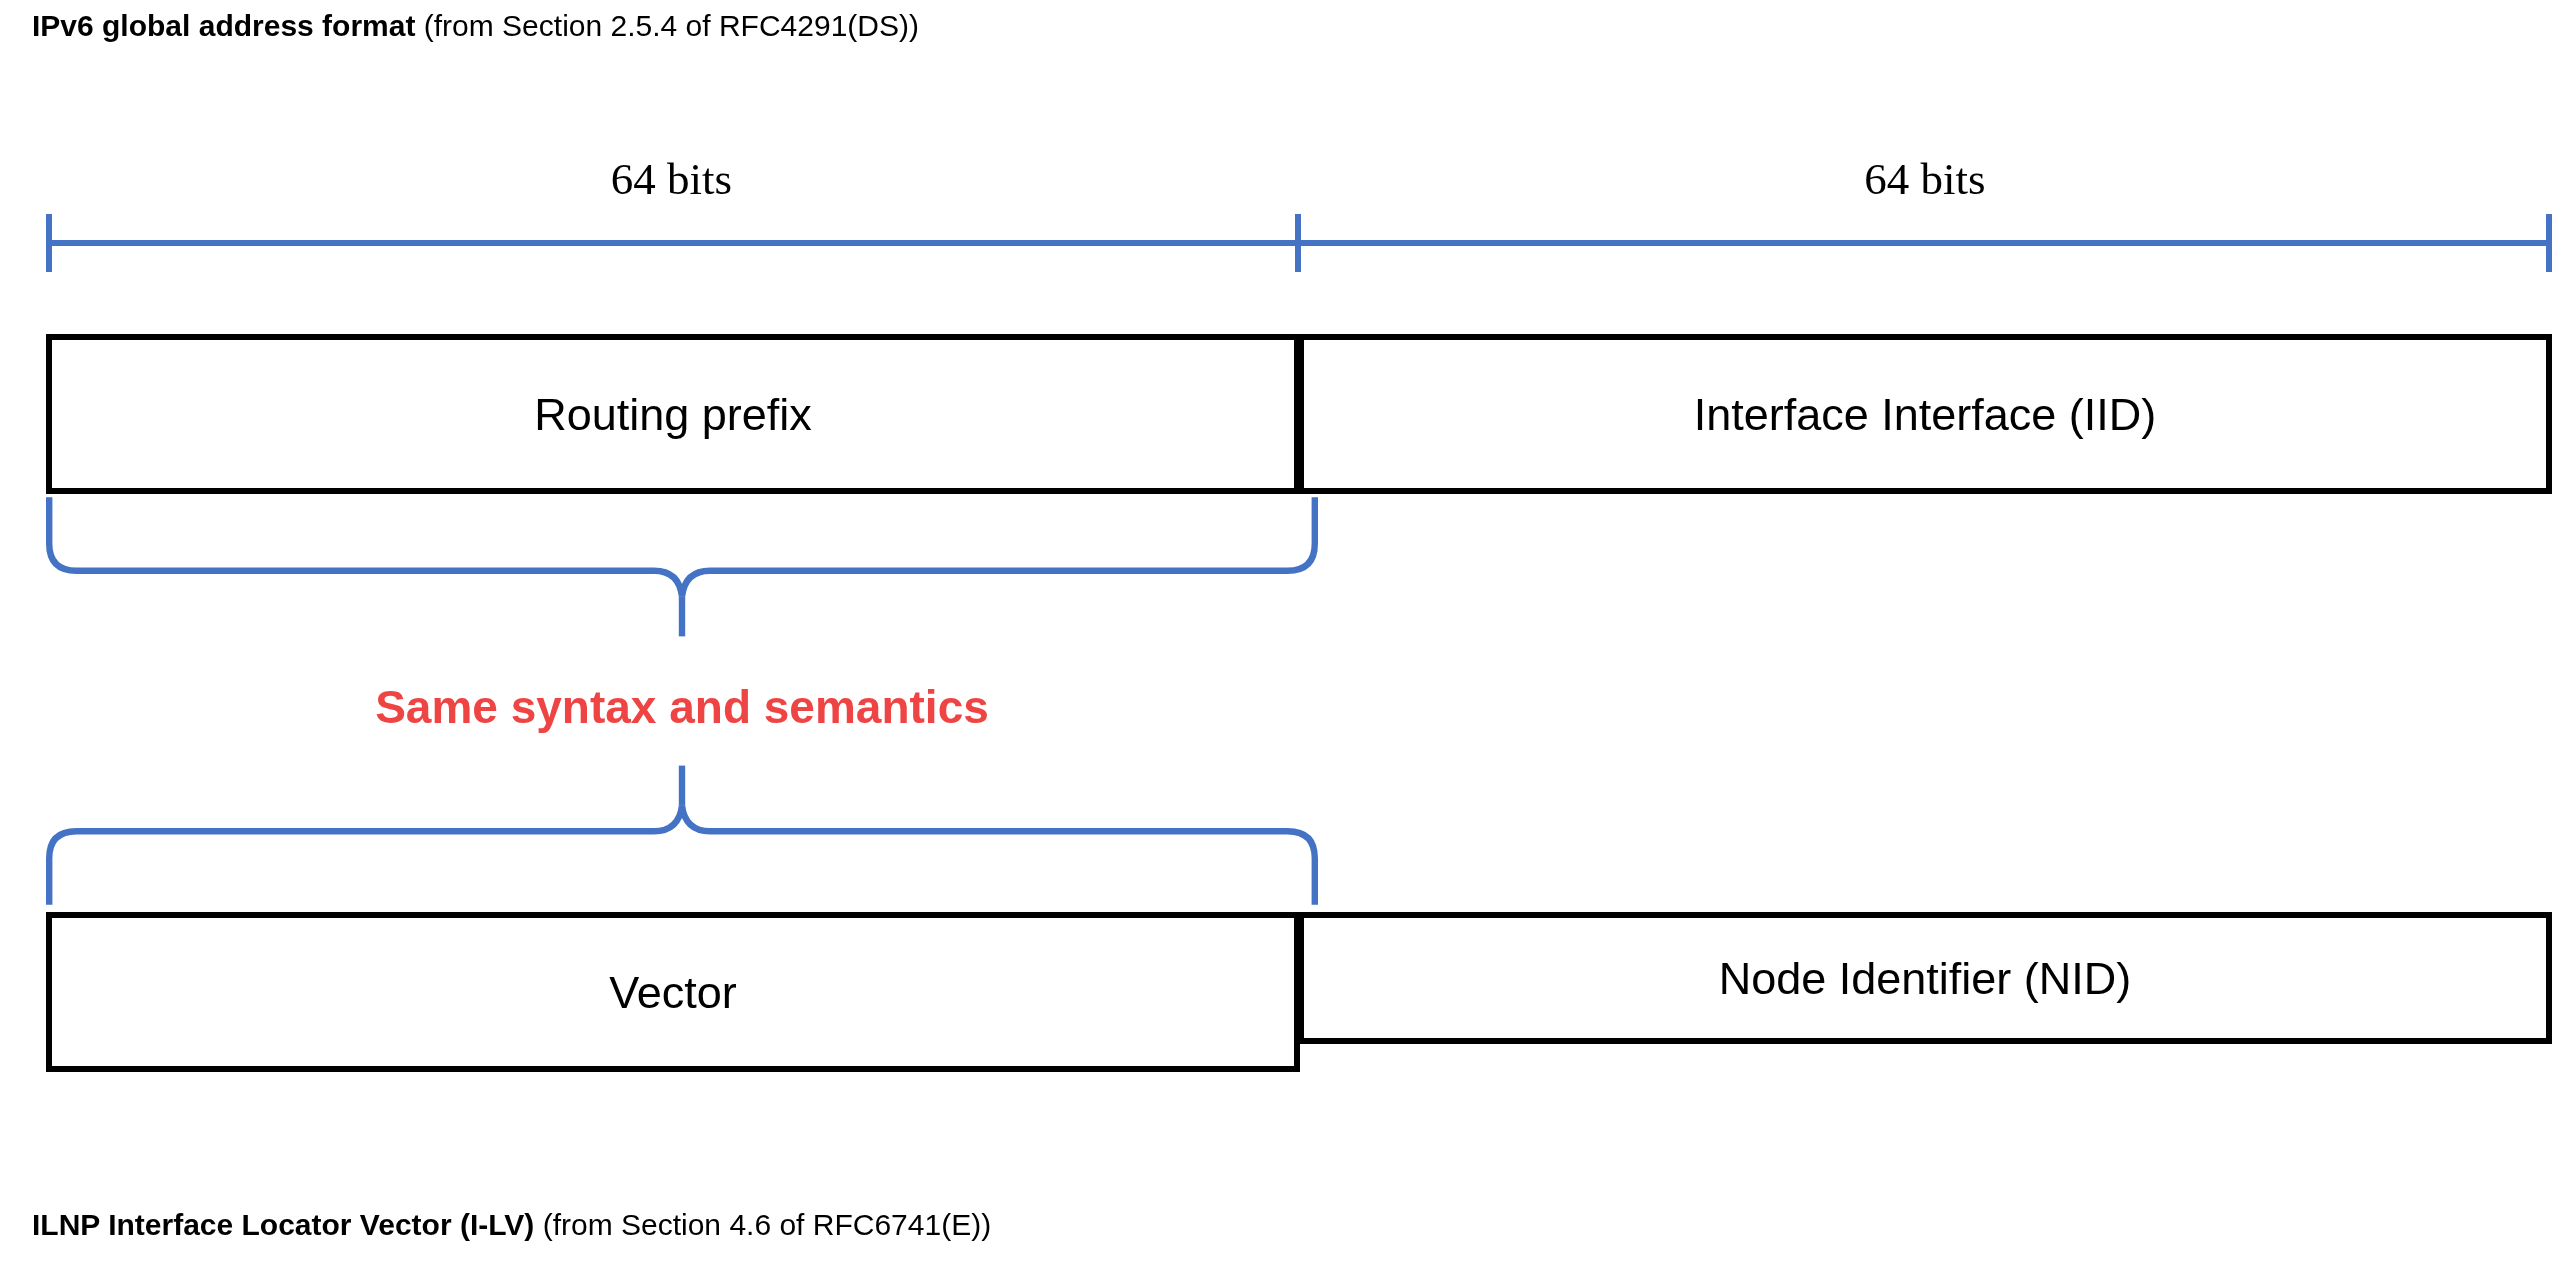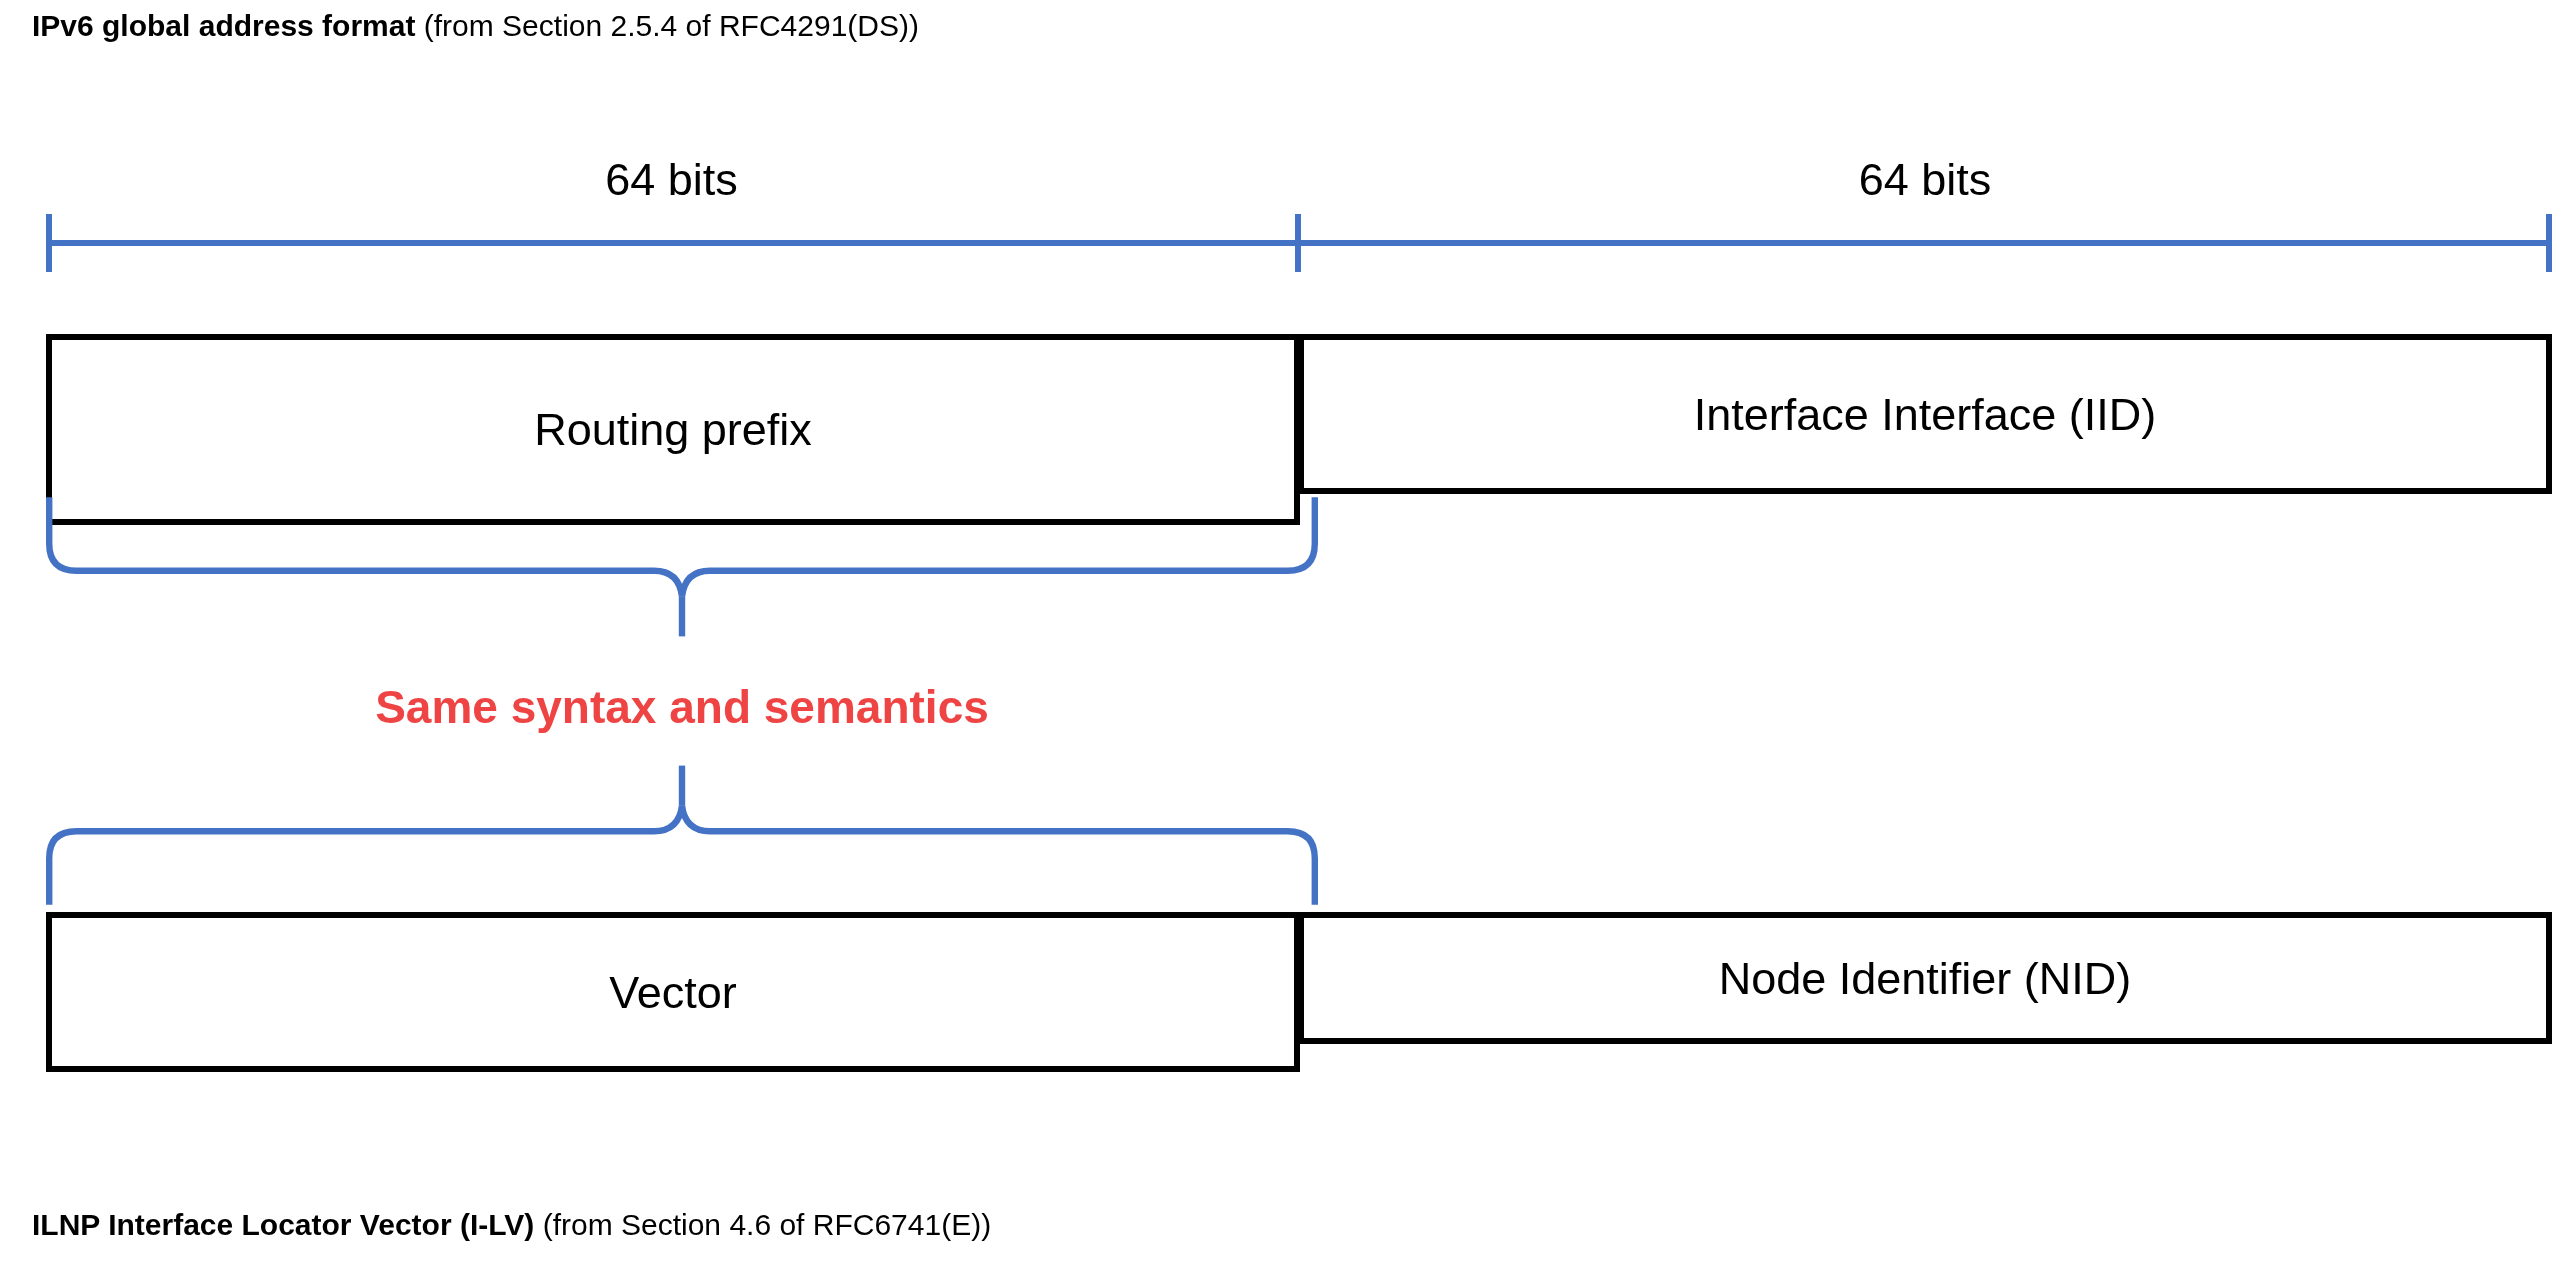--- a/index.html
+++ b/index.html
@@ -34,20 +34,21 @@
   #title-bottom { left: 32px; top: 1210px; }
 
   
   .bits-label {
     position: absolute;
     top: 157px;
     font-size: 45px;
     line-height: 1;
     text-align: center;
     color: #000;
+    font-family: Liberation Serif, serif;
   }
   #bits-left  { left: 46px;   width: 1251px; }
   #bits-right { left: 1298px; width: 1254px; }
 
   .dim-line {
     position: absolute;
     left: 46px;
     top: 240px;
     width: 2506px;
     height: 5.6px;
@@ -73,21 +74,21 @@
     display: flex;
     align-items: center;
     justify-content: center;
   }
   .field-box .field-text {
     font-size: 45px;
     line-height: 1;
     color: #000;
     white-space: nowrap;
   }
-  #box-routing-prefix { left: 46px;   top: 334px;  width: 1254px; height: 191px; }
+  #box-routing-prefix { left: 46px;   top: 334px;  width: 1254px; height: 160px; }
   #box-iid            { left: 1298px; top: 334px;  width: 1254px; height: 160px; }
   #box-locator        { left: 46px;   top: 912px; width: 1254px; height: 160px; }
   #box-nid            { left: 1298px; top: 912px; width: 1254px; height: 132px; }
 
   
   .brace {
     position: absolute;
     left: 46px;
     width: 1272px;
   }

